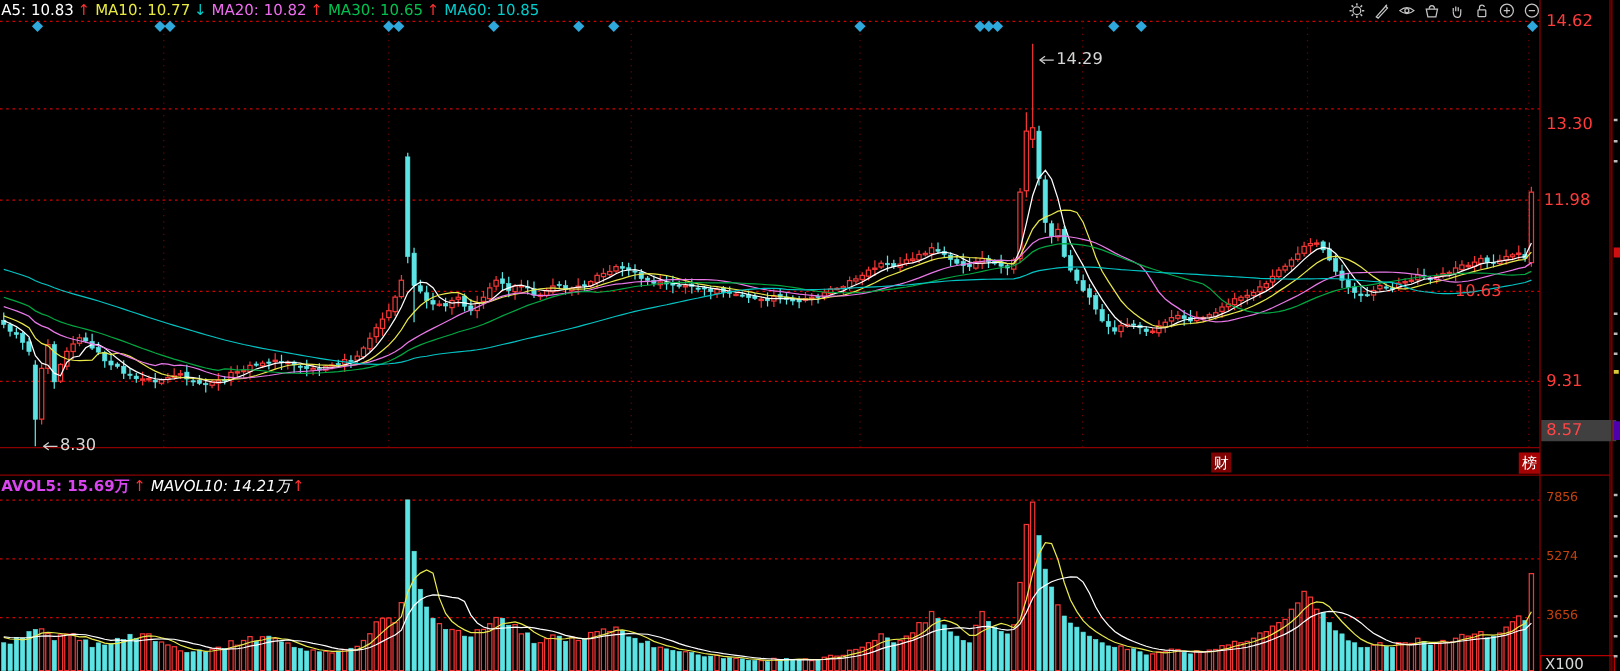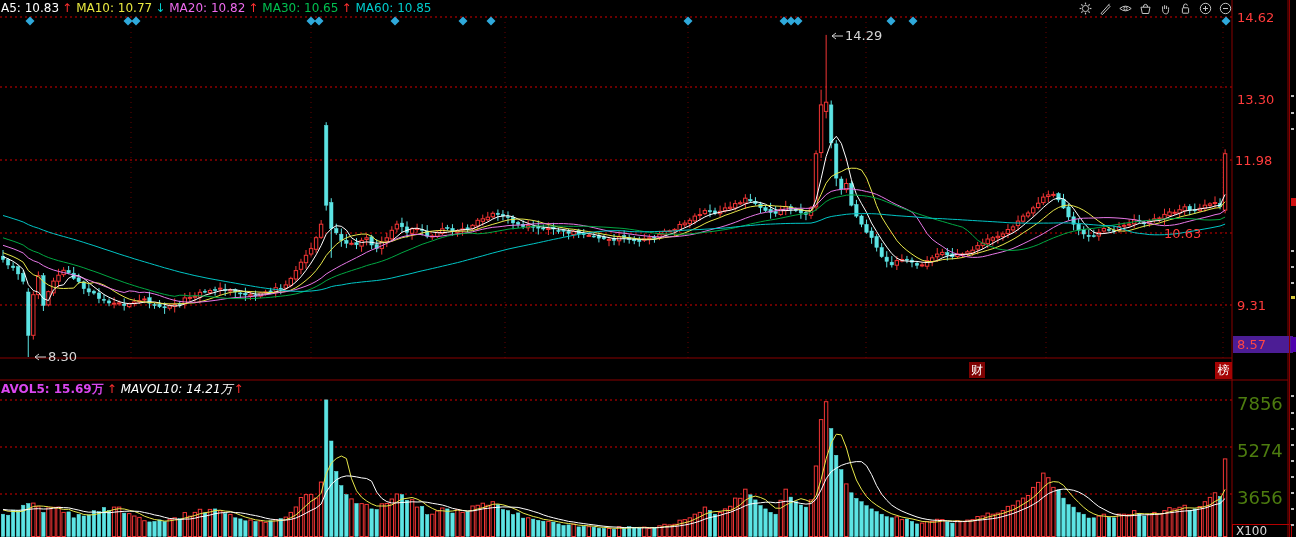--- a/index.html
+++ b/index.html
@@ -2,24 +2,24 @@
 <html><head>
 <meta charset="utf-8">
 <style>
   html,body{margin:0;padding:0;background:#000;}
   #screen{position:relative;width:1296px;height:537px;background:#000;overflow:hidden;
           font-family:"DejaVu Sans","Liberation Sans",sans-serif;}
   #chart-svg{position:absolute;left:0;top:0;}
   .ovl{position:absolute;white-space:nowrap;}
   .hdr{font-size:12px;line-height:14px;letter-spacing:0;}
   .axis-price{color:#ff3b3b;font-size:13px;}
-  .axis-vol{color:#4d7c0f;font-size:18px;}
+  .axis-vol{color:#c2410c;font-size:10px;}
   .badge-cjk{font-size:12px;text-align:center;color:#fff;}
   .anno{color:#d6d6d6;font-size:13px;display:flex;align-items:center;gap:1px;}
-  #cur-badge{background:#4c1d95;color:#ff4545;font-size:13px;line-height:17px;padding-left:4px;}
+  #cur-badge{background:#404040;color:#ff4545;font-size:13px;line-height:17px;padding-left:4px;}
   #x100-box{border:1px solid #b50000;color:#d9d9d9;font-size:12px;line-height:13px;padding-left:3px;}
   #toolbar{display:flex;gap:5px;align-items:center;}
   #toolbar .tbi{width:15px;height:15px;display:inline-block;cursor:pointer;}
   #vol-hdr{font-size:12px;line-height:14px;}
   #sliver{border-left:1px solid #8a0000;}
   #sliver i{position:absolute;display:block;}
 </style>
 </head>
 <body>
 
@@ -853,21 +853,21 @@
   <div class="ovl" id="cur-badge" style="left:1233px;top:336px;width:56px;height:17px;">8.57</div>
 
   <div class="ovl axis-vol" style="left:1237px;top:393px;">7856</div>
   <div class="ovl axis-vol" style="left:1237px;top:440px;">5274</div>
   <div class="ovl axis-vol" style="left:1237px;top:487px;">3656</div>
   <div class="ovl" id="x100-box" style="left:1232px;top:524px;width:55px;height:13px;">X100</div>
 
   <div class="ovl badge-cjk" style="left:969px;top:362px;width:16px;height:16px;line-height:16px;background:#7e0202;">财</div>
   <div class="ovl badge-cjk" style="left:1215px;top:362px;width:17px;height:17px;line-height:17px;background:#a50303;">榜</div>
 
-  <div class="ovl anno" style="left:830px;top:28px;">
+  <div class="ovl anno" style="left:830px;top:40px;">
     <svg width="14" height="8">
         <line x1="13" y1="4" x2="2" y2="4" stroke="#cfcfcf" stroke-width="1"></line>
         <path d="M6 1 L2 4 L6 7" fill="none" stroke="#cfcfcf" stroke-width="1"></path>
       </svg>
     <span>14.29</span>
   </div>
   <div class="ovl anno" style="left:33px;top:349px;">
     <svg width="14" height="8">
         <line x1="13" y1="4" x2="2" y2="4" stroke="#cfcfcf" stroke-width="1"></line>
         <path d="M6 1 L2 4 L6 7" fill="none" stroke="#cfcfcf" stroke-width="1"></path>

